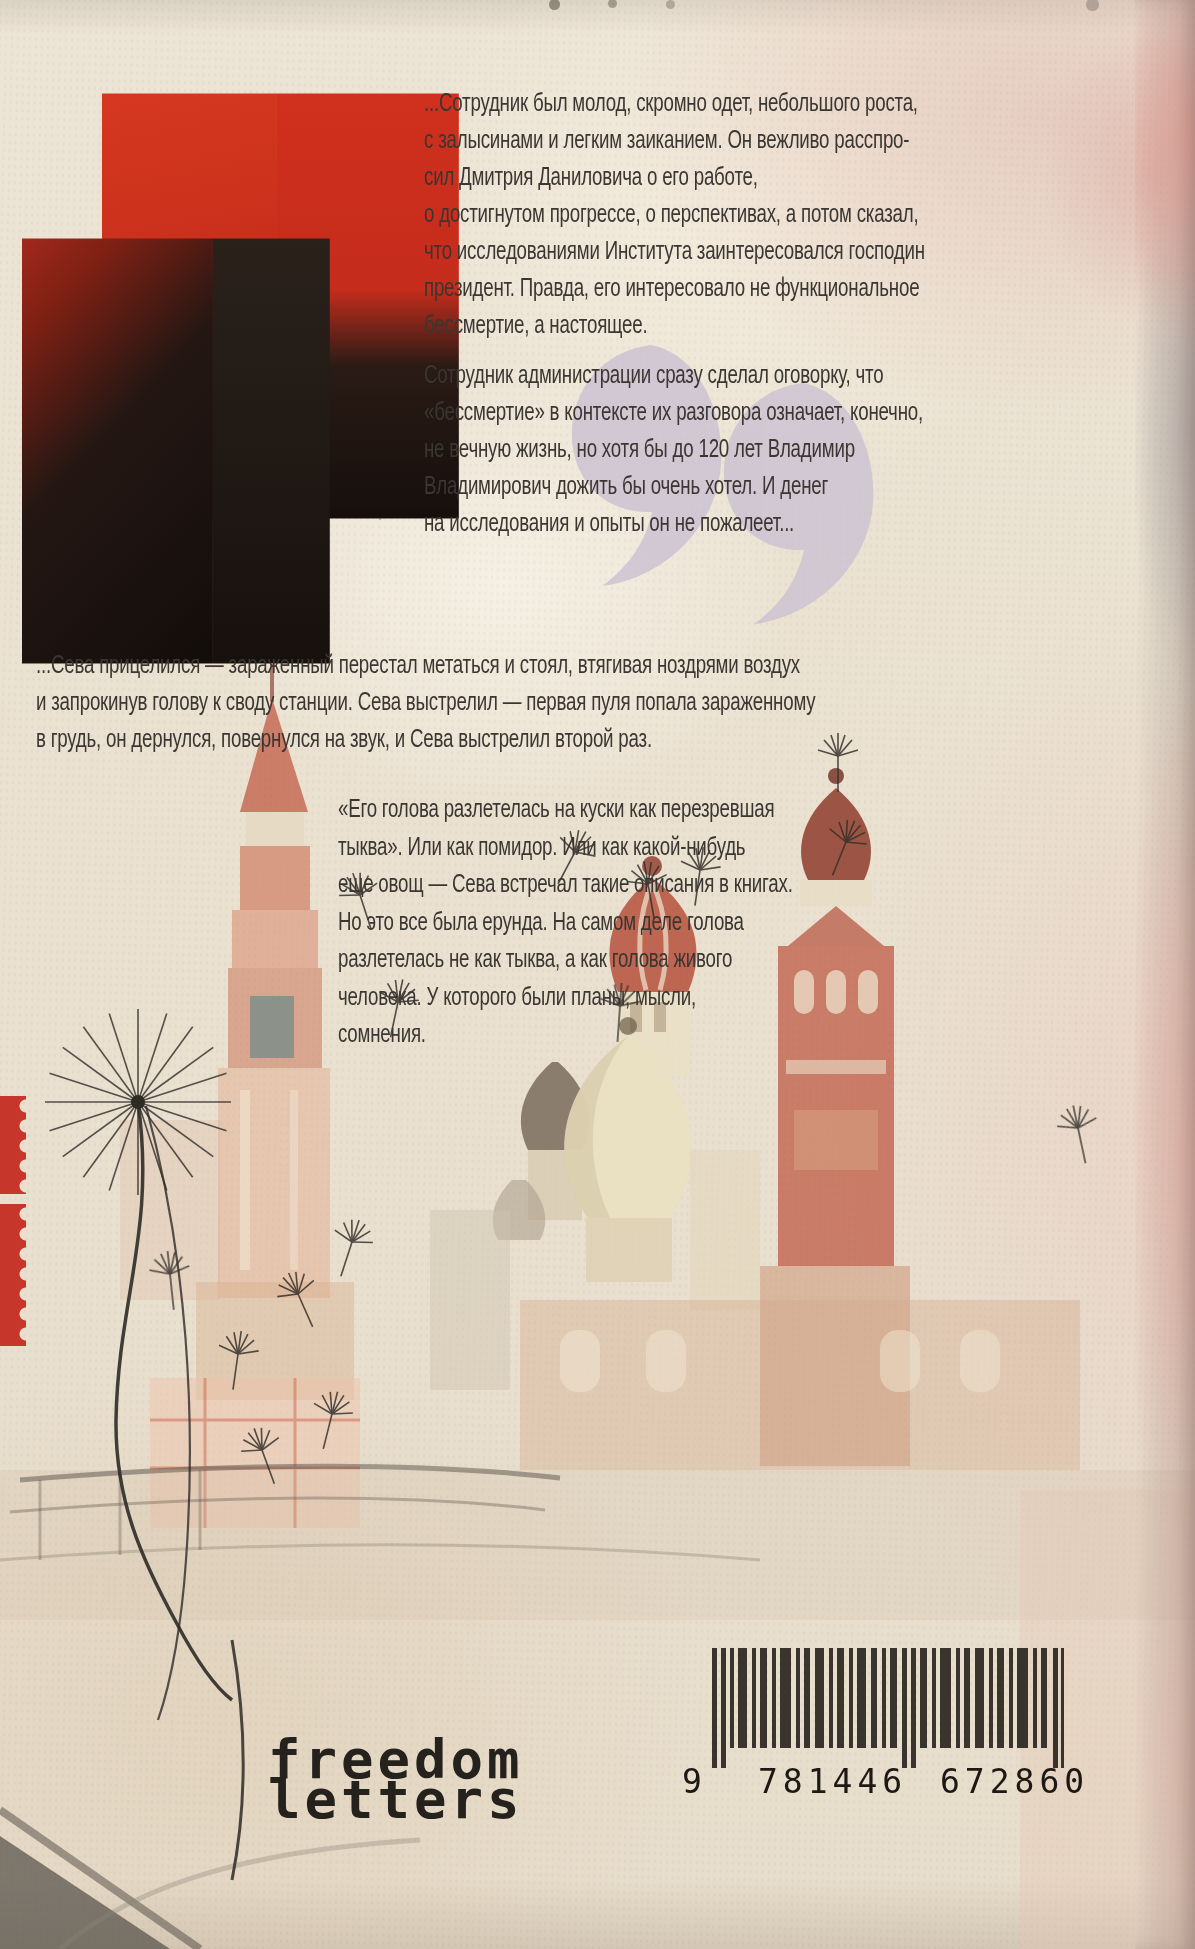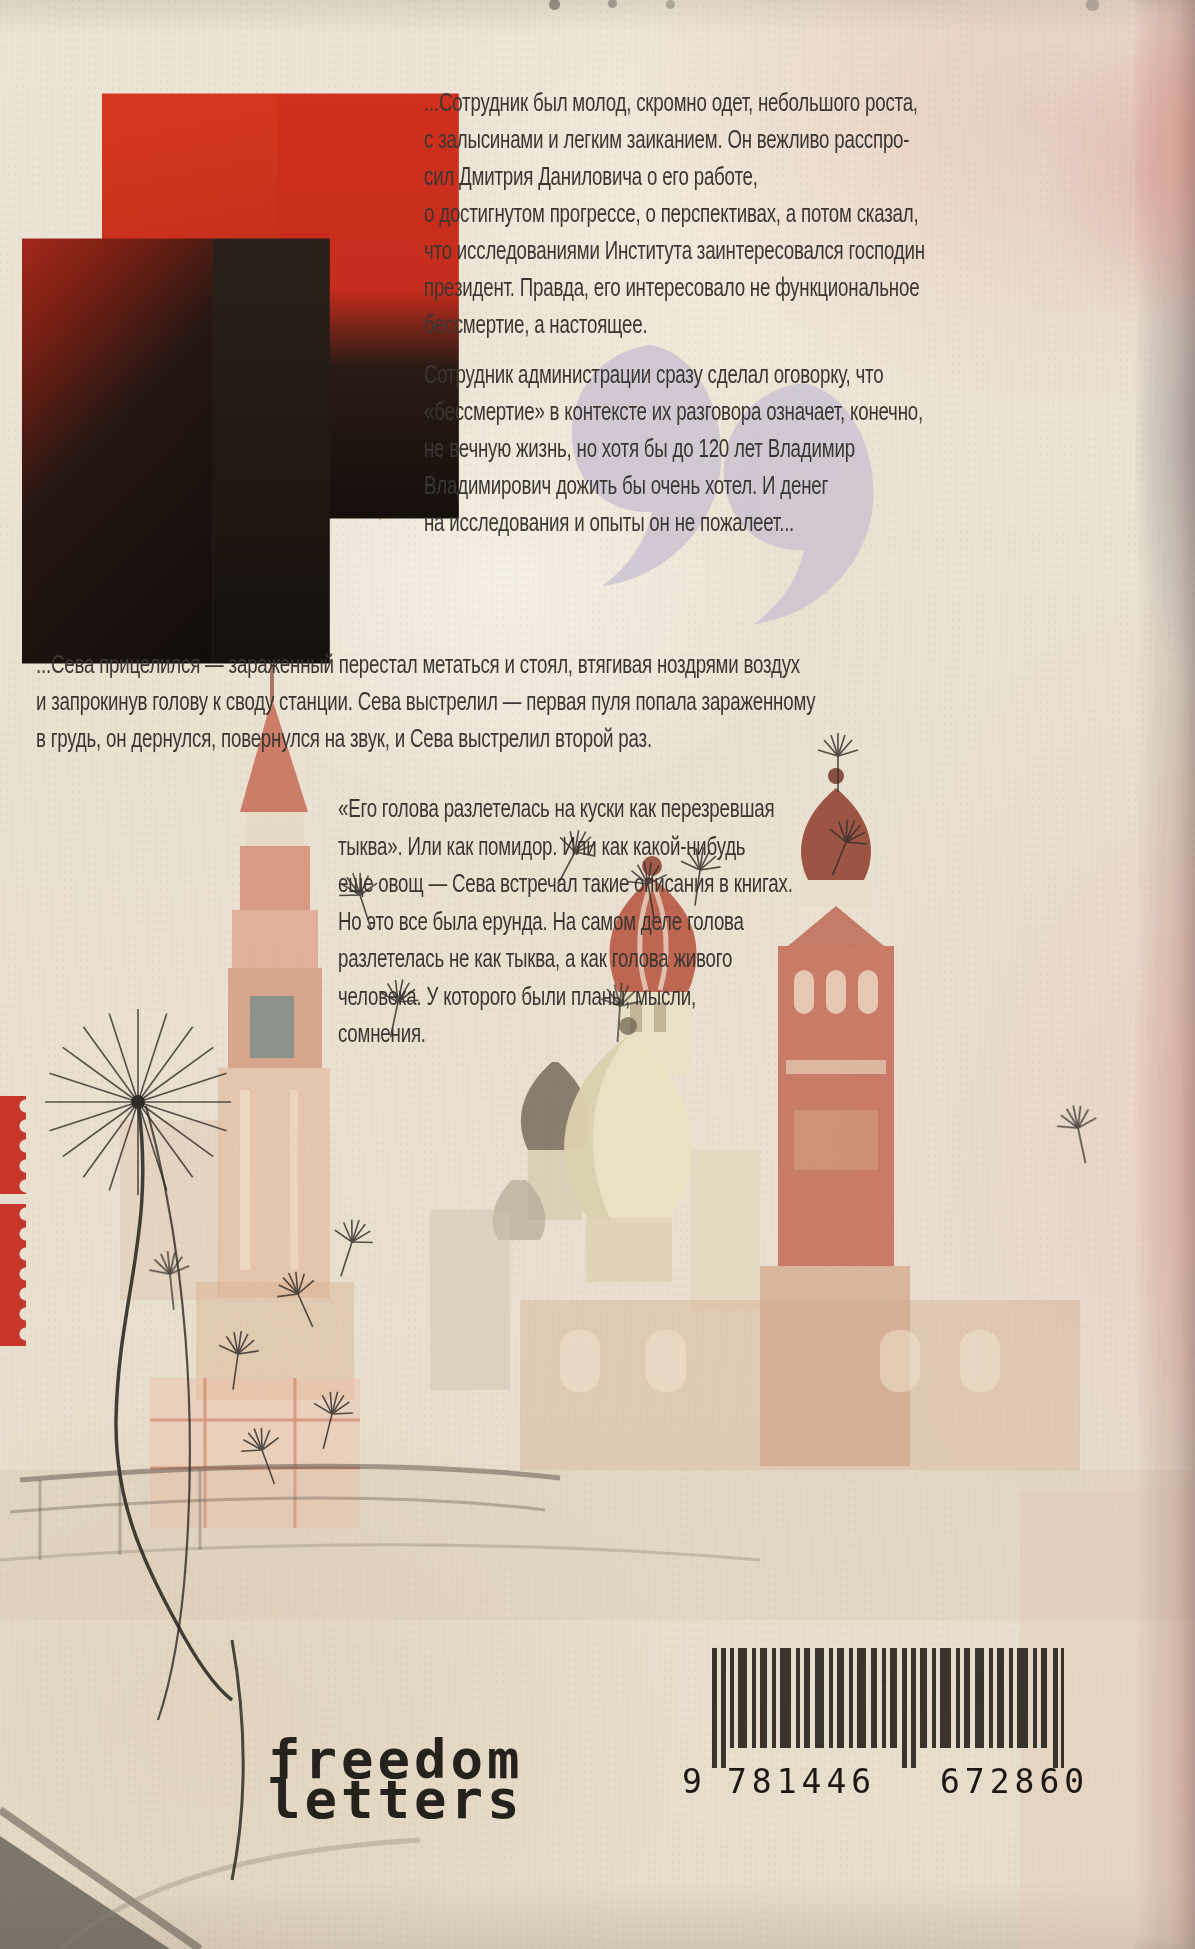--- a/index.html
+++ b/index.html
@@ -47,21 +47,21 @@
   
   .logo{position:absolute;left:268px;top:1740px;z-index:3;color:#25211c;
     font-family:"DejaVu Sans Mono", monospace;font-weight:700;font-size:54px;
     line-height:40px;letter-spacing:4px;}
   
   .barcode{position:absolute;left:712px;top:1648px;width:352px;height:156px;z-index:3;}
   .bdigits{position:absolute;top:114px;left:-30px;width:420px;height:40px;
     font-family:"DejaVu Sans Mono", monospace;font-size:33px;color:#1d1814;}
   .bdigits span{position:absolute;top:0;letter-spacing:5px;}
   .b9{left:0;}
-  .bg1{left:45px;}
+  .bg1{left:76px;}
   .bg2{left:258px;}
   
   .stamp{position:absolute;left:0;width:26px;background:#c42a1e;opacity:.93;z-index:2;
     -webkit-mask-image:radial-gradient(circle 7px at 26px 10px, transparent 6px, #000 7px);
     -webkit-mask-size:26px 20px;-webkit-mask-repeat:repeat-y;
     mask-image:radial-gradient(circle 7px at 26px 10px, transparent 6px, #000 7px);
     mask-size:26px 20px;mask-repeat:repeat-y;}
   .s1{top:1096px;height:98px;}
   .s2{top:1204px;height:142px;}
   

